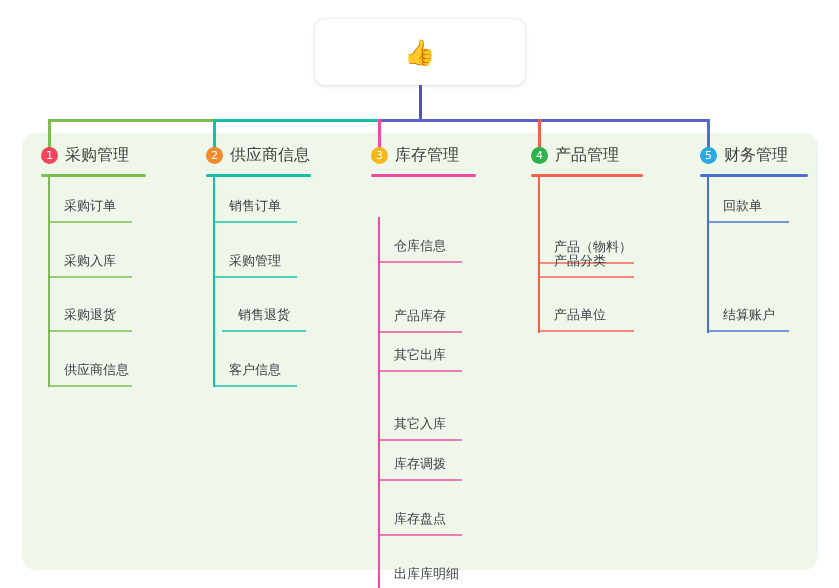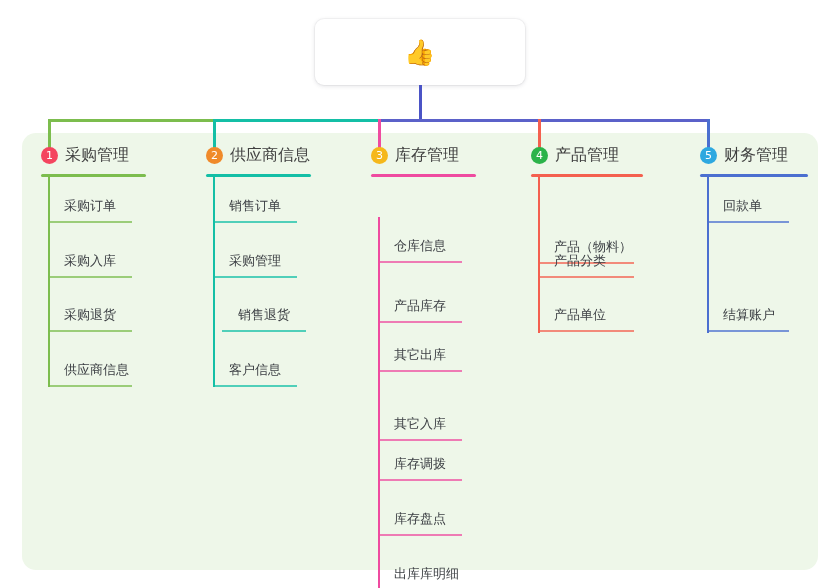--- a/index.html
+++ b/index.html
@@ -154,21 +154,21 @@
           <span class="badge" style="background: rgb(245, 184, 27);">3</span>
           <span class="col-title">库存管理</span>
         </div>
         <div class="col-rule" style="width: 105px; background: rgb(239, 75, 160);"></div>
         <div class="branch" style="height: 382.2px; margin-top: 40px;">
           <div class="spine" style="height: 374.2px; background: rgb(239, 75, 160);"></div>
           <div class="leaf" style="top: 0px; width: 84px;">
             <div class="leaf-label">仓库信息</div>
             <div class="leaf-rule" style="width: 84px; background: rgb(239, 75, 160); opacity: 0.72;"></div>
           </div>
-          <div class="leaf" style="top: 60px; width: 84px; padding-left: 23px;">
+          <div class="leaf" style="top: 70px; width: 84px; padding-left: 23px;">
             <div class="leaf-label">产品库存</div>
             <div class="leaf-rule" style="width: 84px; background: rgb(239, 75, 160); opacity: 0.72;"></div>
           </div>
           <div class="leaf" style="top: 109.2px; width: 84px;">
             <div class="leaf-label">其它出库</div>
             <div class="leaf-rule" style="width: 84px; background: rgb(239, 75, 160); opacity: 0.72;"></div>
           </div>
           <div class="leaf" style="top: 178px; width: 84px; text-decoration: underline;">
             <div class="leaf-label">其它入库</div>
             <div class="leaf-rule" style="width: 84px; background: rgb(239, 75, 160); opacity: 0.72;"></div>

